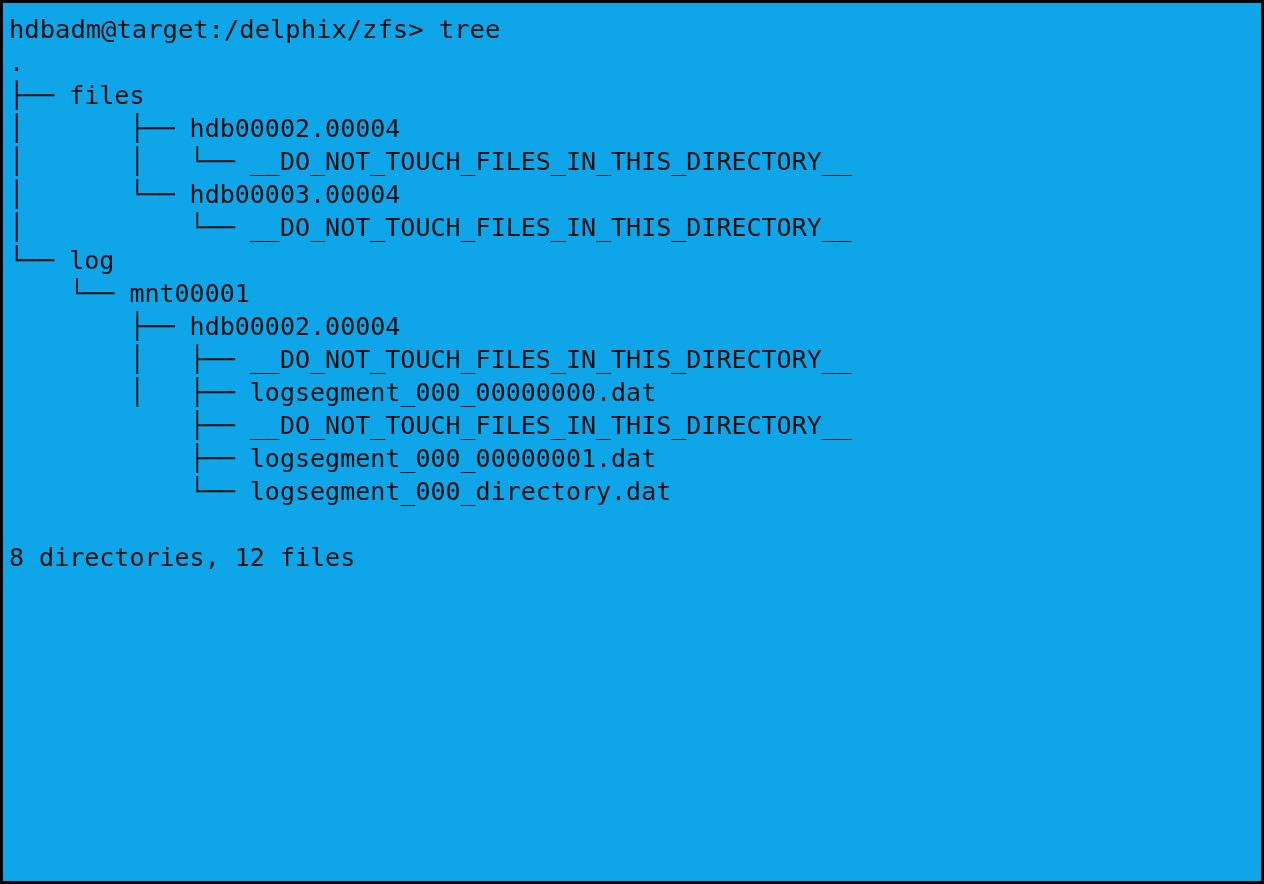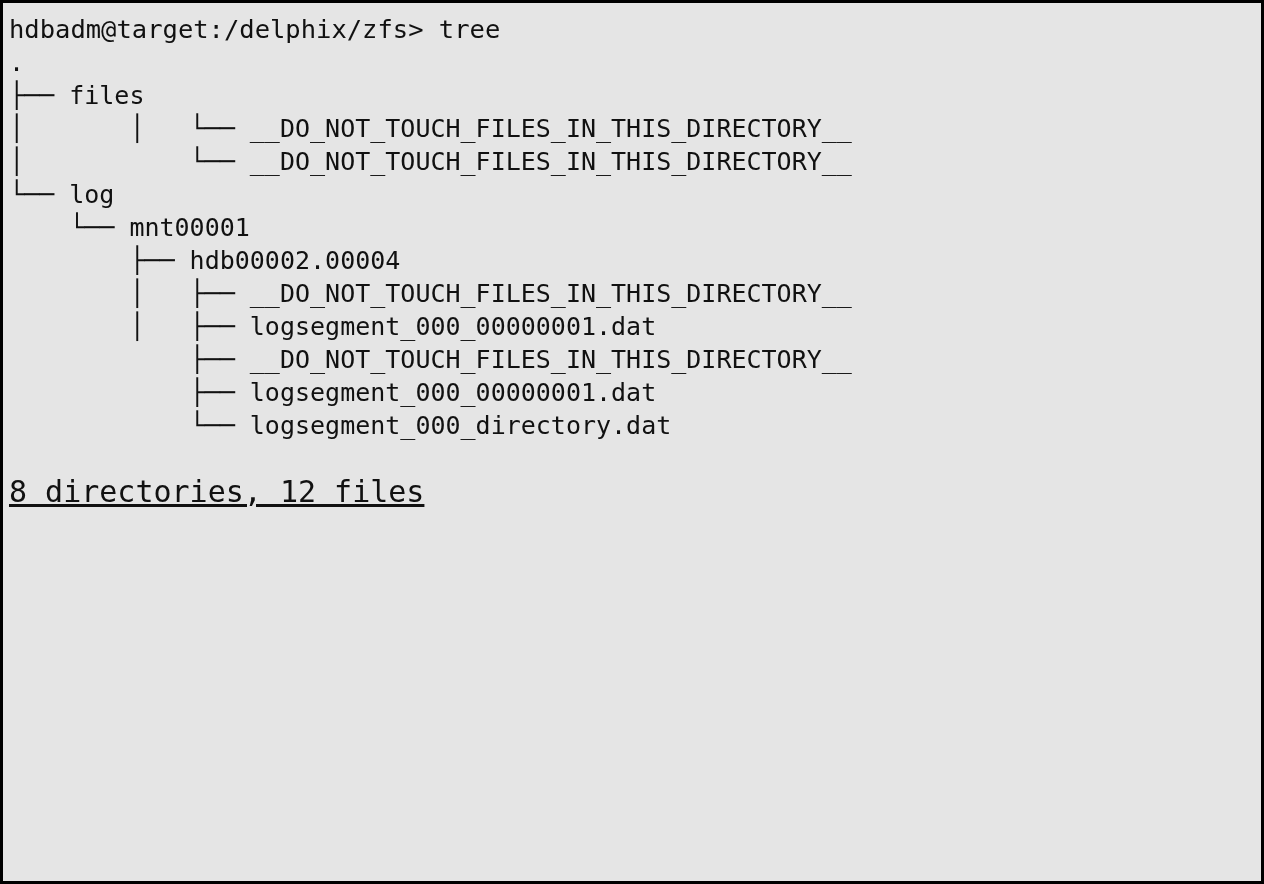--- a/index.html
+++ b/index.html
@@ -7,21 +7,21 @@
     margin: 0;
     padding: 0;
     background: #ffffff;
   }
   .terminal-window {
     position: relative;
     width: 1264px;
     height: 884px;
     box-sizing: border-box;
     border: 3px solid #000000;
-    background: #e5e5e5;
+    background: #0ea5e9;
     overflow: hidden;
   }
   .terminal-screen {
     position: absolute;
     left: 0;
     top: 0;
     right: 0;
     bottom: 0;
     padding: 10px 0 0 6px;
     box-sizing: border-box;
@@ -36,49 +36,50 @@
     height: 33px;
   }
   .term-line.prompt-line {
     font-size: 25.5px;
   }
   .term-line.blank-line {
     height: 33px;
   }
   .summary-line {
     font-family: "DejaVu Sans Mono", monospace;
-    font-size: 30px;
+    font-size: 25px;
     line-height: 33px;
     color: #111111;
     white-space: pre;
     height: 33px;
-    text-decoration: underline;
   }
   .tree-body {
     margin-top: 0px;
   }
 </style>
 </head>
 <body>
 
 <div class="terminal-window">
   <div class="terminal-screen">
 
     <div class="term-line prompt-line">hdbadm@target:/delphix/zfs&gt; tree</div>
 
     <div class="tree-body">
       <div class="term-line">.</div>
       <div class="term-line">├── files</div>
+      <div class="term-line">│       ├── hdb00002.00004</div>
       <div class="term-line">│       │   └── __DO_NOT_TOUCH_FILES_IN_THIS_DIRECTORY__</div>
+      <div class="term-line">│       └── hdb00003.00004</div>
       <div class="term-line">│           └── __DO_NOT_TOUCH_FILES_IN_THIS_DIRECTORY__</div>
       <div class="term-line">└── log</div>
       <div class="term-line">    └── mnt00001</div>
       <div class="term-line">        ├── hdb00002.00004</div>
       <div class="term-line">        │   ├── __DO_NOT_TOUCH_FILES_IN_THIS_DIRECTORY__</div>
-      <div class="term-line">        │   ├── logsegment_000_00000001.dat</div>
+      <div class="term-line">        │   ├── logsegment_000_00000000.dat</div>
       <div class="term-line">            ├── __DO_NOT_TOUCH_FILES_IN_THIS_DIRECTORY__</div>
       <div class="term-line">            ├── logsegment_000_00000001.dat</div>
       <div class="term-line">            └── logsegment_000_directory.dat</div>
     </div>
 
     <div class="term-line blank-line"></div>
 
     <div class="summary-line">8 directories, 12 files</div>
 
   </div>

